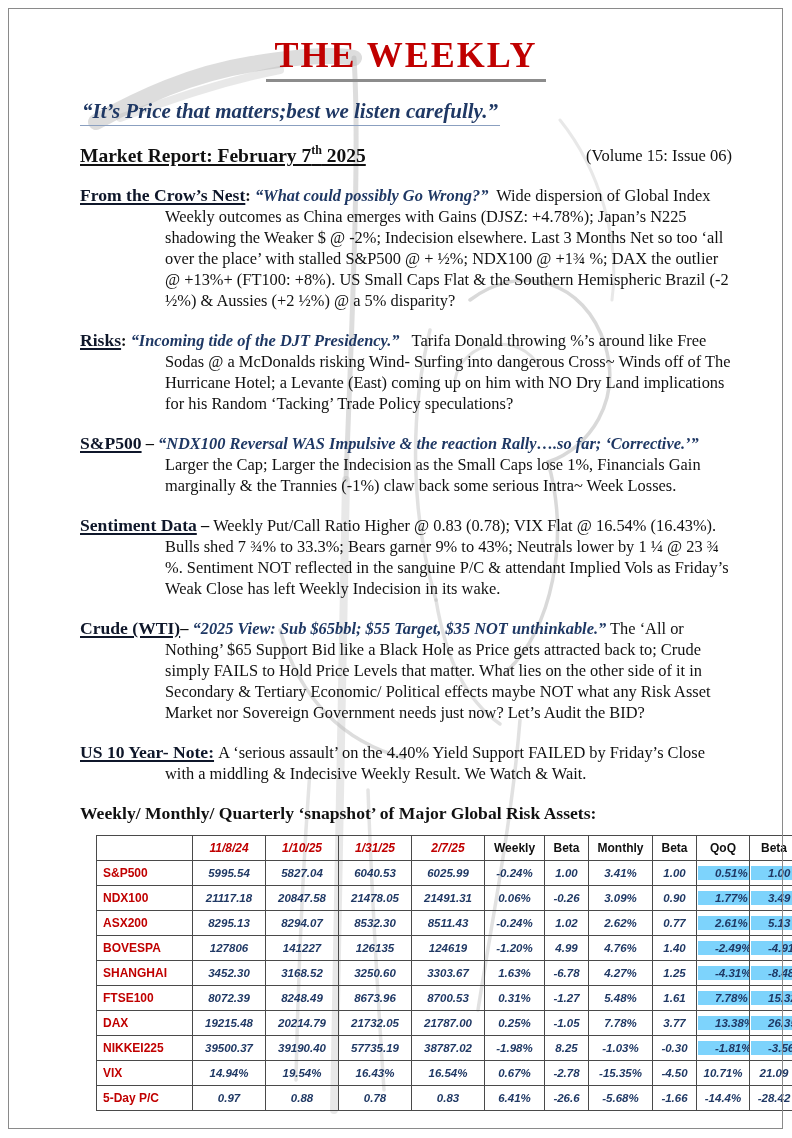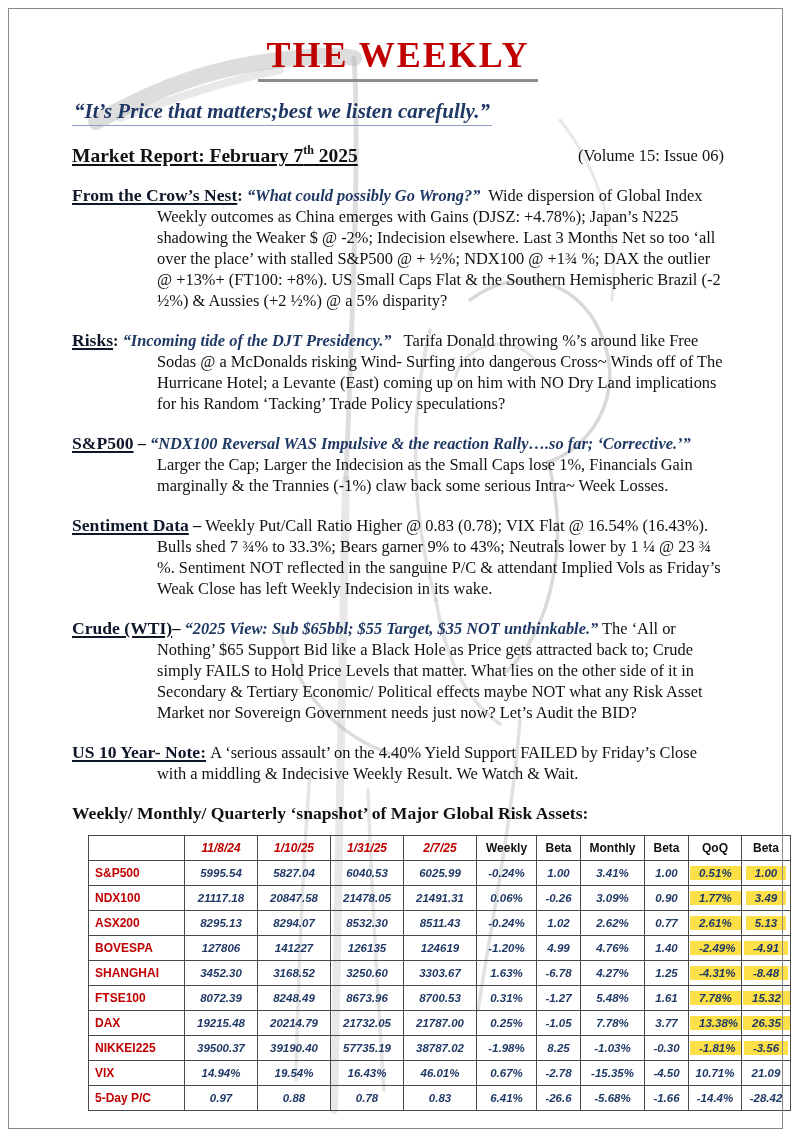--- a/index.html
+++ b/index.html
@@ -5,21 +5,21 @@
   html, body { margin: 0; padding: 0; background: #fff; }
   body {
     width: 792px; height: 1138px; position: relative; overflow: hidden;
     font-family: "Liberation Serif", serif; color: #111;
   }
   .page-border {
     position: absolute; left: 8px; top: 8px; right: 9px; bottom: 9px;
     border: 1px solid #8a8a8a; pointer-events: none; z-index: 2;
   }
   .watermark { position: absolute; left: 0; top: 0; z-index: 0; }
-  .content { position: absolute; left: 72px; top: 30px; width: 652px; z-index: 1; }
+  .content { position: absolute; left: 80px; top: 30px; width: 652px; z-index: 1; }
 
   .title-wrap { text-align: center; margin-top: 6px; }
   .title {
     display: inline-block; color: #C00000; font-weight: bold;
     font-size: 36px; letter-spacing: 2px; line-height: 1.1;
     border-bottom: 3px solid #8c8c8c; padding: 0 8px 3px 8px;
     font-family: "Liberation Serif", serif;
   }
   .subtitle-wrap { text-align: left; margin-top: 17px; }
   .subtitle {
@@ -53,21 +53,21 @@
     font-family: "Liberation Sans", sans-serif; border: 1.5px solid #3d3d3d;
   }
   table.assets th, table.assets td {
     border: 1px solid #4a4a4a; text-align: center; padding: 2px 1px;
     font-weight: bold; height: 20px; overflow: hidden; white-space: nowrap;
   }
   table.assets thead th { color: #101010; font-size: 12px; }
   table.assets thead th.date { color: #C00000; font-style: italic; font-size: 12px; }
   table.assets tbody th { color: #C00000; text-align: left; padding-left: 6px; font-size: 12px; }
   table.assets tbody td { color: #1F3864; font-style: italic; font-size: 11.5px; }
-  table.assets .hl { background: #fde047; padding: 1px 9px; }
+  table.assets .hl { background: #7dd3fc; padding: 1px 17px; }
 </style>
 </head>
 <body>
 
 <svg class="watermark" width="792" height="1138" viewBox="0 0 792 1138" aria-hidden="true">
   <g fill="none" stroke="#b3b3b3" stroke-linecap="round">
     <path d="M 96 122 C 140 98 190 74 252 64 C 300 56 334 54 354 58" stroke-width="16" opacity="0.45"></path>
     <path d="M 120 118 C 170 100 220 82 280 70" stroke-width="8" opacity="0.3"></path>
     <path d="M 354 58 C 360 150 352 320 346 480" stroke-width="5" opacity="0.45"></path>
     <path d="M 346 480 C 342 700 338 920 334 1110" stroke-width="8" opacity="0.3"></path>
@@ -247,21 +247,21 @@
           <td><span>-1.03%</span></td>
           <td><span>-0.30</span></td>
           <td><span class="hl">-1.81%</span></td>
           <td><span class="hl">-3.56</span></td>
         </tr>
         <tr>
           <th>VIX</th>
           <td><span>14.94%</span></td>
           <td><span>19.54%</span></td>
           <td><span>16.43%</span></td>
-          <td><span>46.01%</span></td>
+          <td><span>16.54%</span></td>
           <td><span>0.67%</span></td>
           <td><span>-2.78</span></td>
           <td><span>-15.35%</span></td>
           <td><span>-4.50</span></td>
           <td><span>10.71%</span></td>
           <td><span>21.09</span></td>
         </tr>
         <tr>
           <th>5-Day P/C</th>
           <td><span>0.97</span></td>

